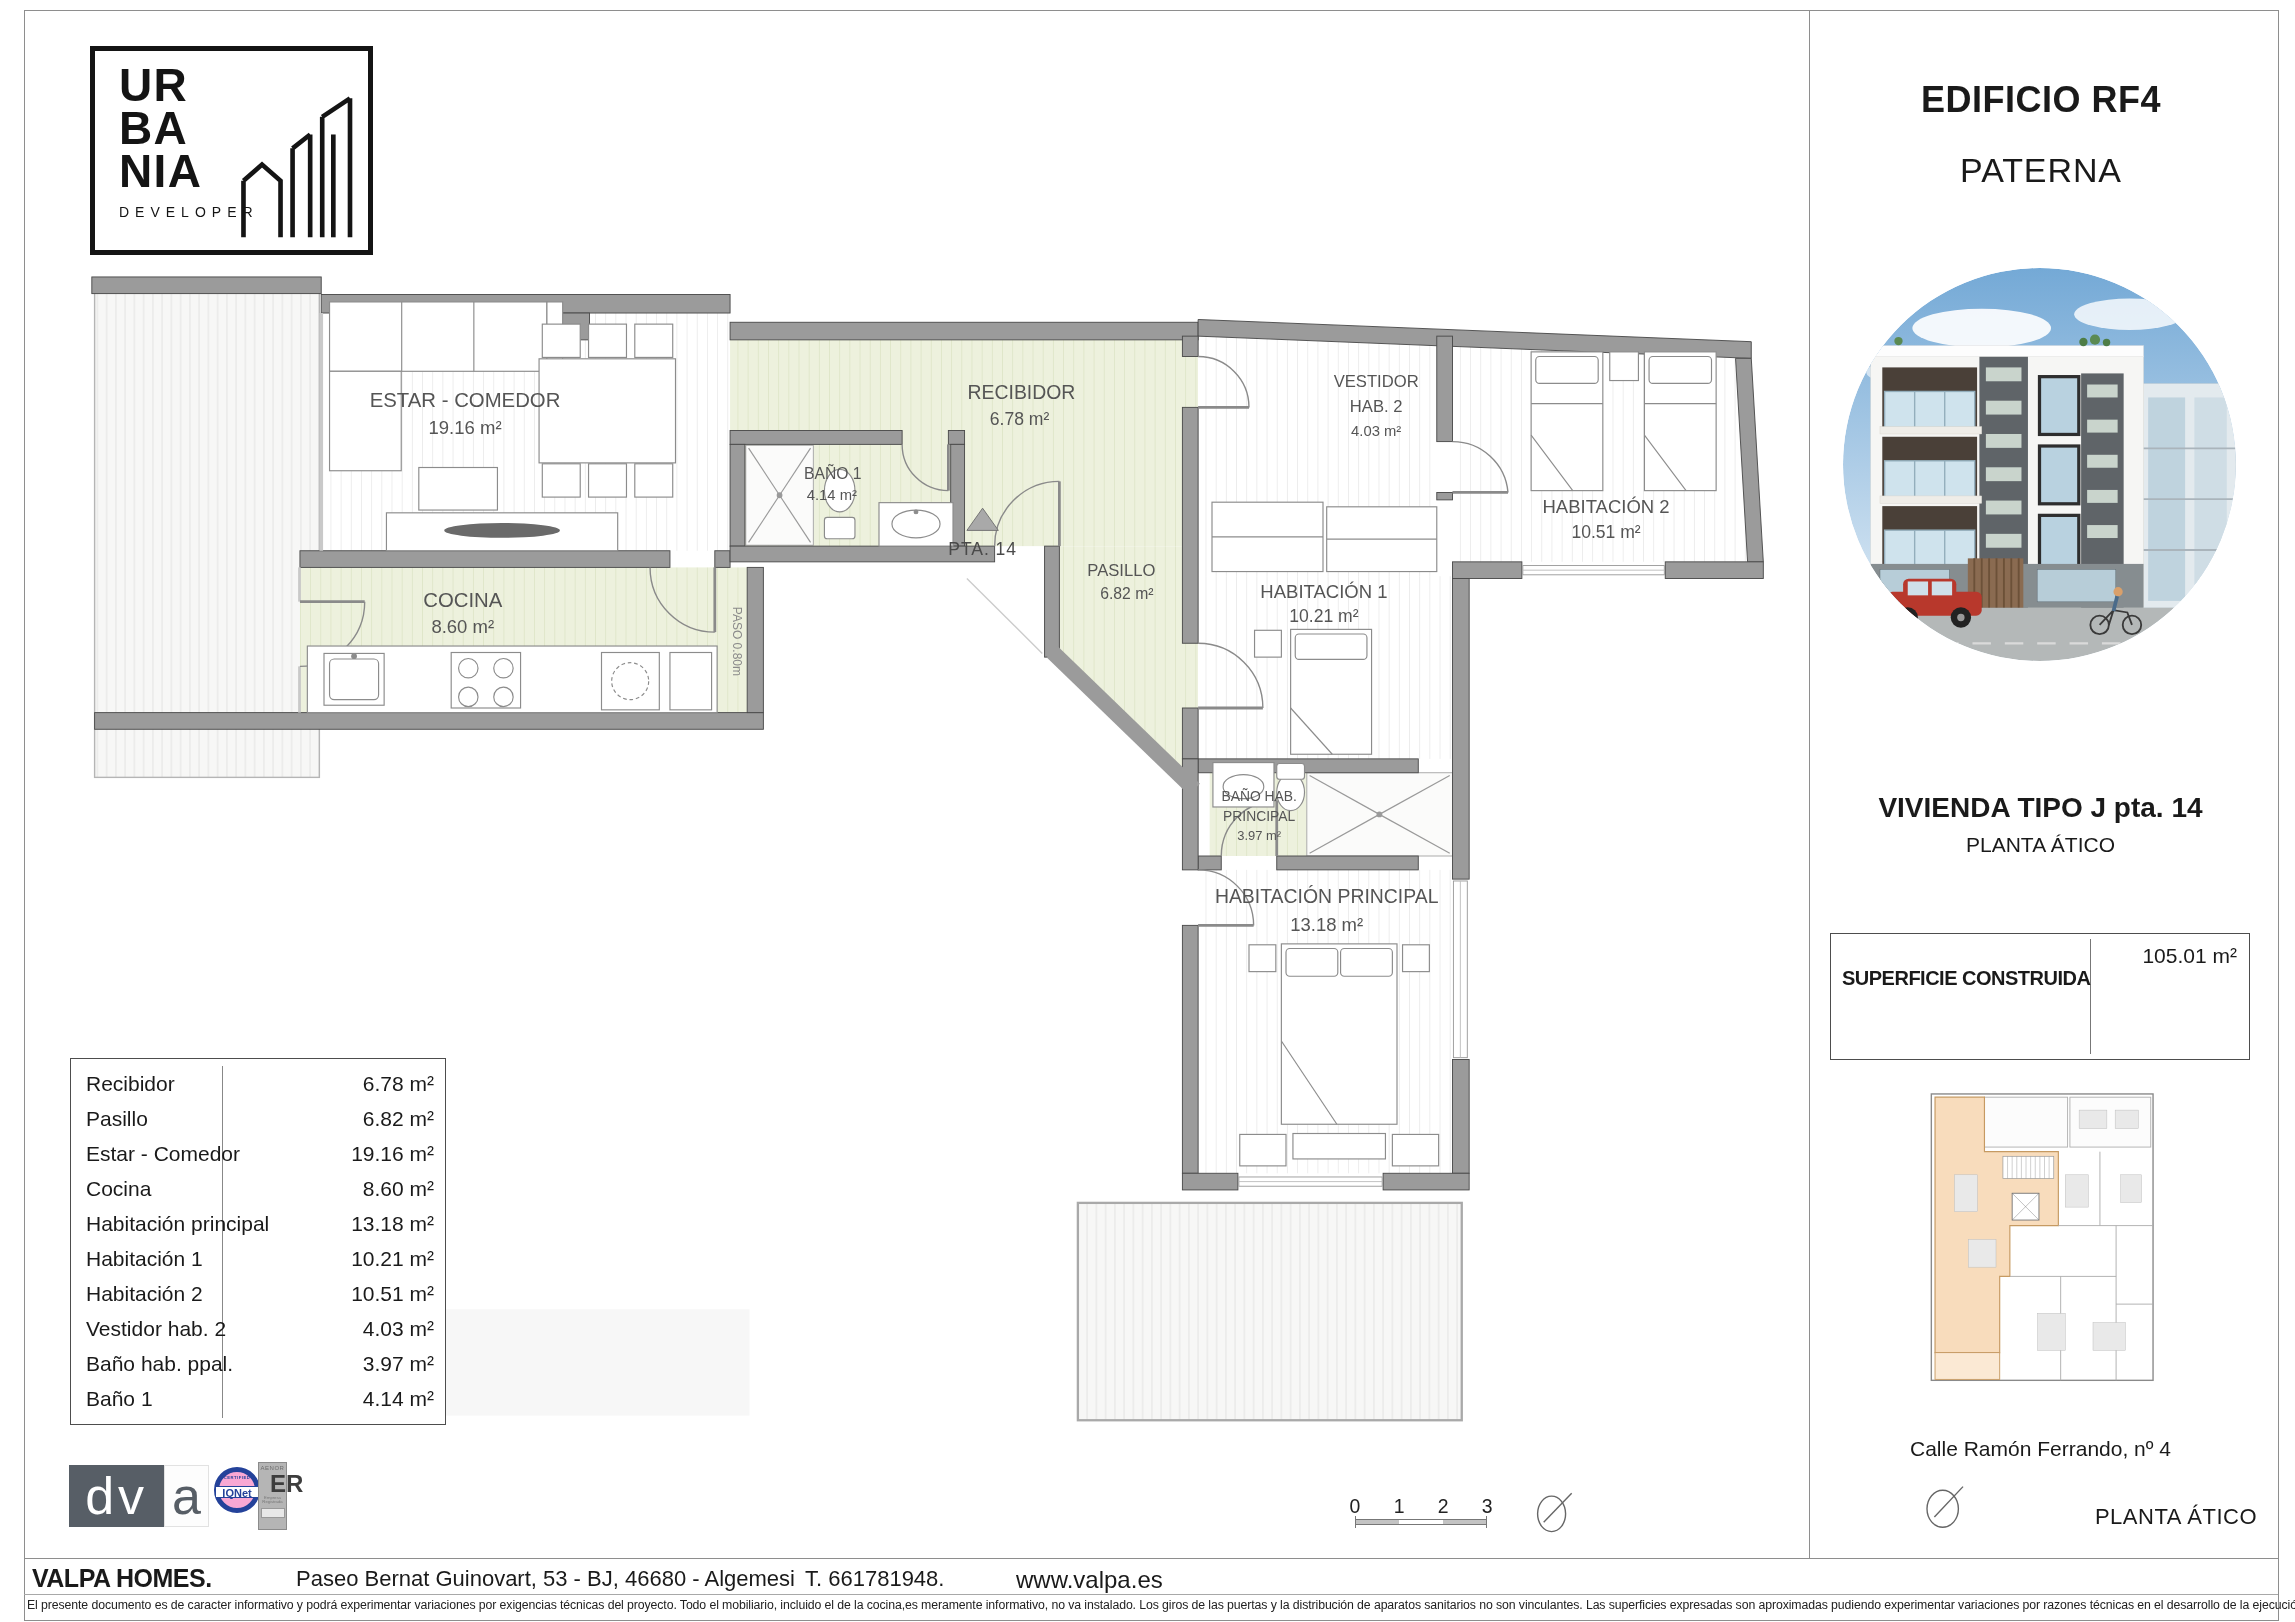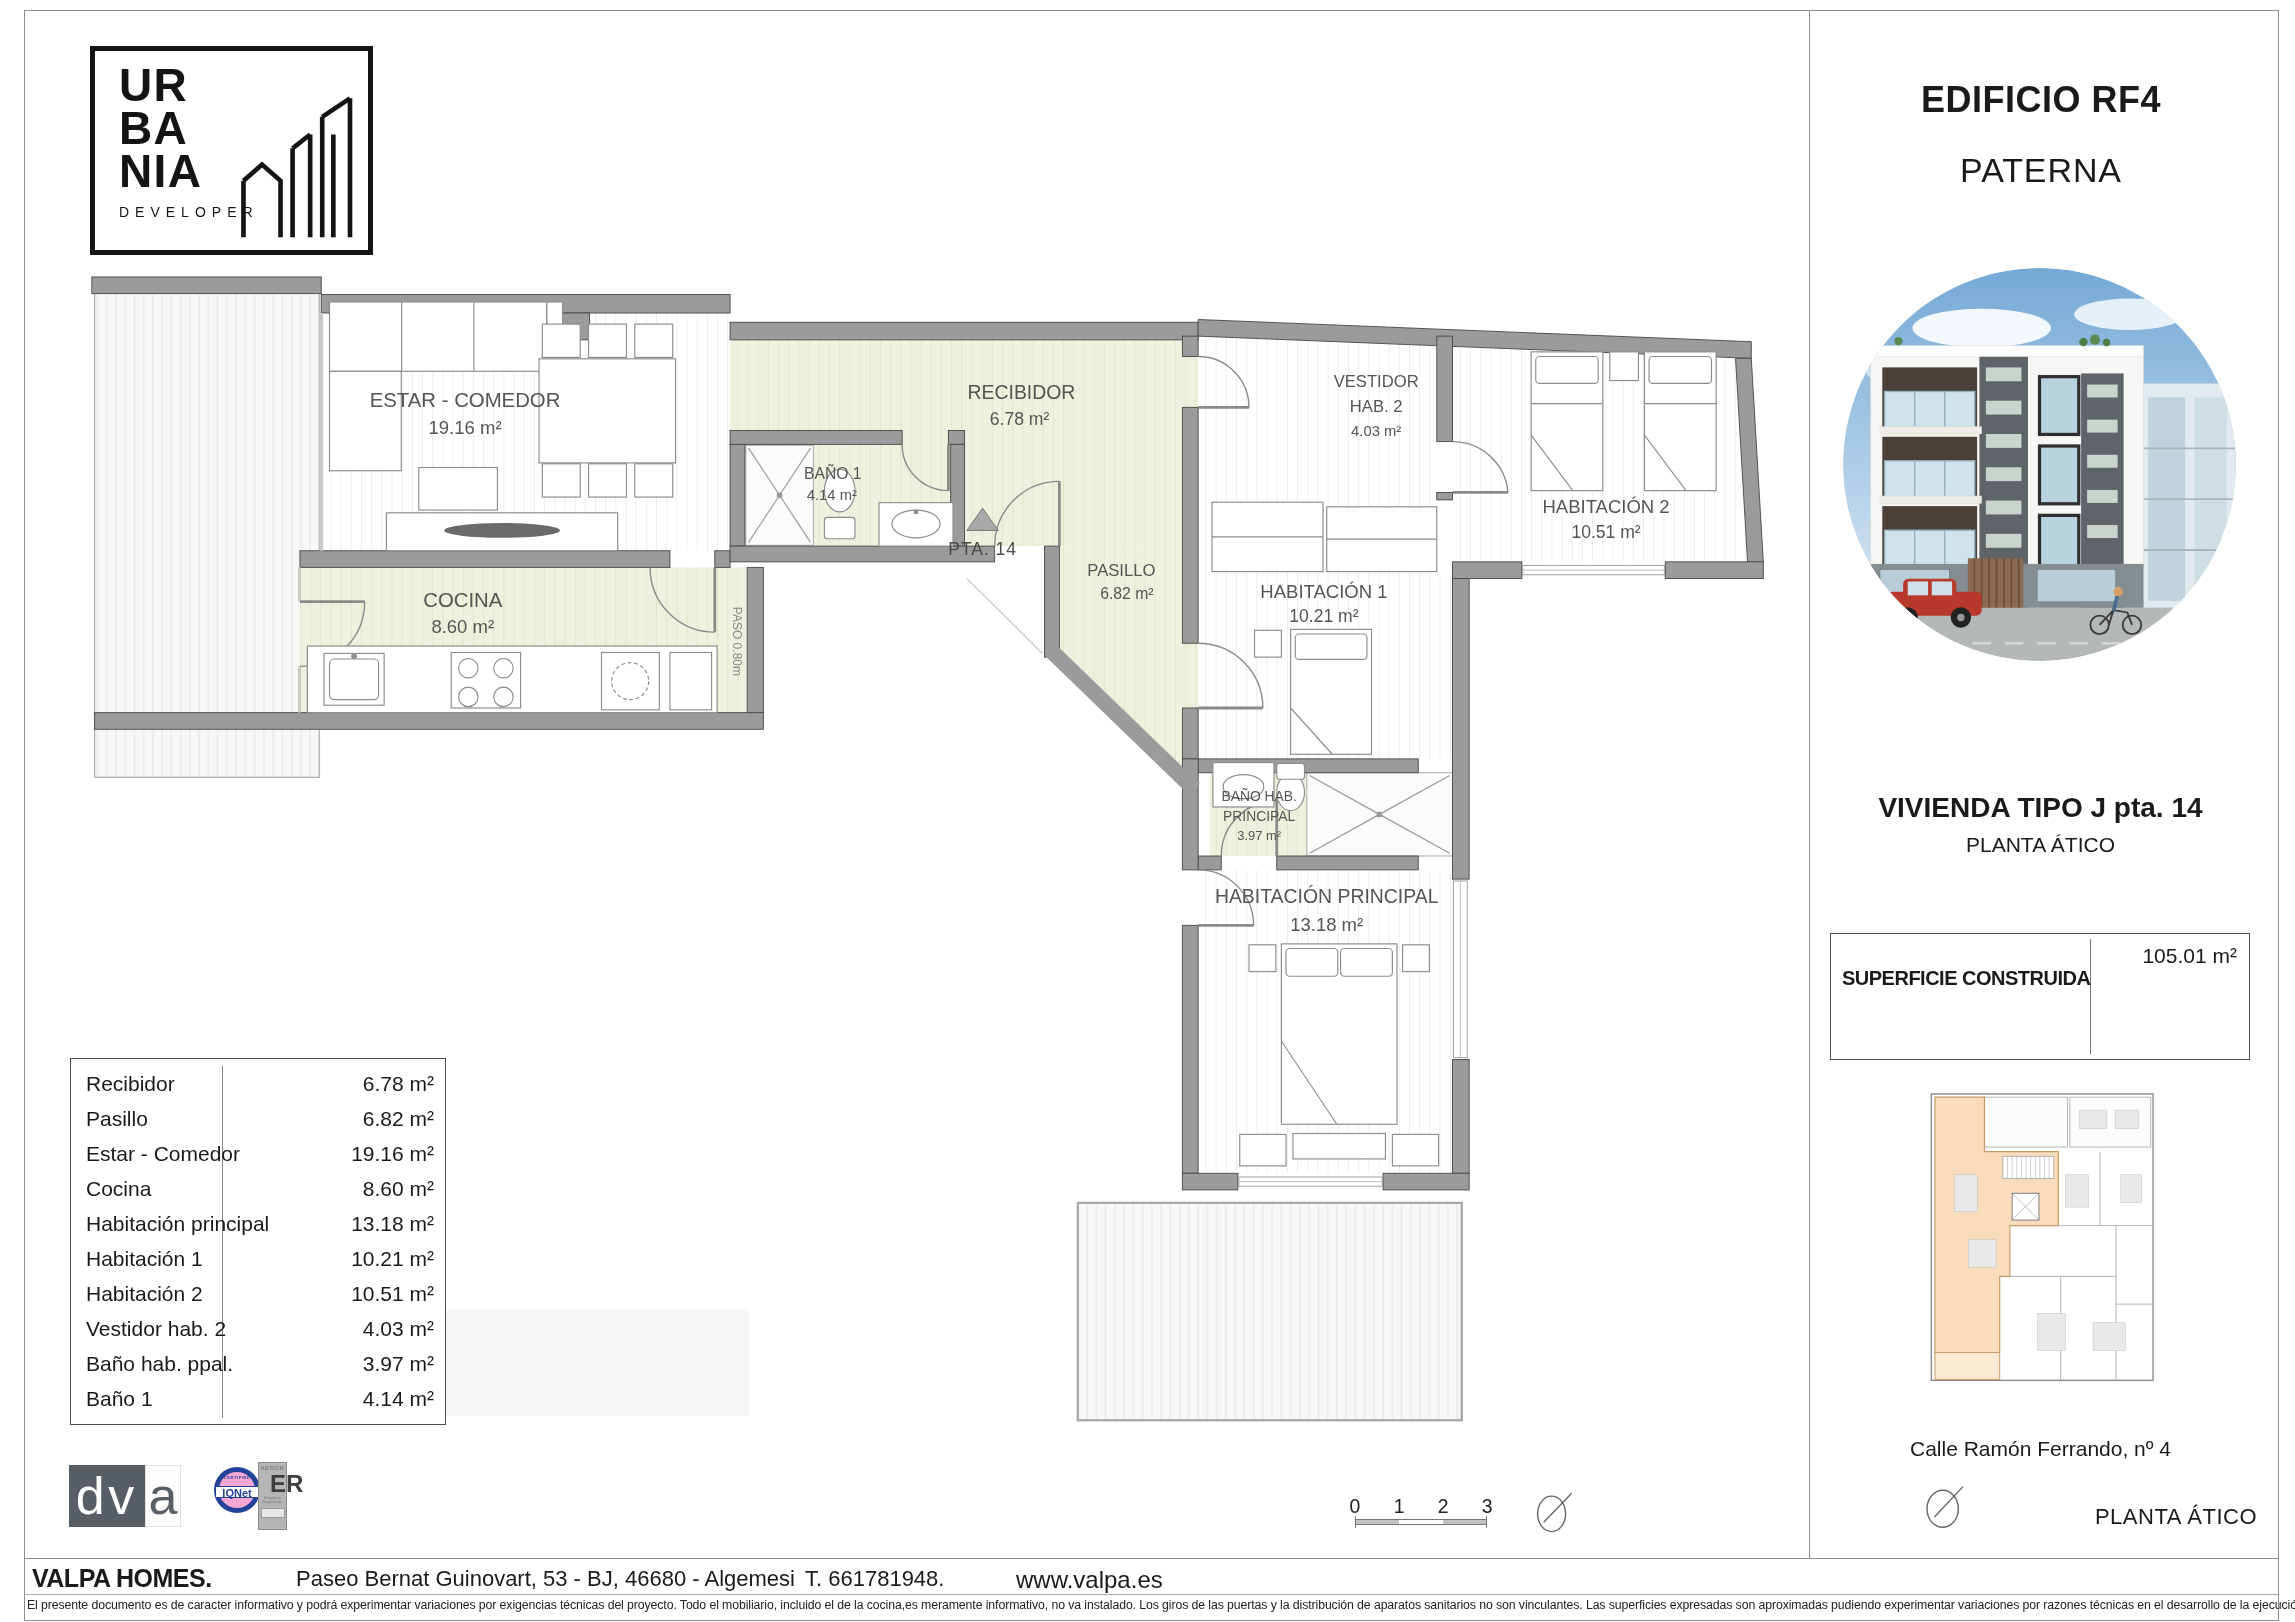--- a/index.html
+++ b/index.html
@@ -40,21 +40,21 @@
   .rtable .rrows{position:absolute;top:5.6px;left:0;right:0;}
 
   
   .f-company{left:32px;top:1564px;font-size:25px;font-weight:700;letter-spacing:-0.5px;}
   .f-addr{left:296px;top:1566px;font-size:22px;}
   .f-phone{left:805px;top:1566px;font-size:22px;}
   .f-web{left:1016px;top:1566px;font-size:24px;}
   .f-disc{left:27px;top:1598px;width:2252px;font-size:12.3px;color:#222;white-space:nowrap;letter-spacing:-0.1px;}
 
   
-  .dva{left:69px;top:1465px;width:112px;height:62px;display:flex;}
+  .dva{left:69px;top:1465px;width:140px;height:62px;display:flex;}
   .dva .dk{width:95px;background:#575e66;color:#fff;display:flex;align-items:center;justify-content:center;font-size:52px;letter-spacing:3.7px;}
   .dva .lt{width:45px;background:#fdfdfd;color:#575e66;display:flex;align-items:center;justify-content:center;font-size:52px;border:0.5px solid #e2e2e2;box-sizing:border-box;}
   .iq{left:214px;top:1467px;width:46px;height:46px;border-radius:50%;border:5.1px solid #24429a;background:#f9a8d4;box-sizing:border-box;}
   .iq .band{position:absolute;left:-2.8px;right:-2.8px;top:14px;height:10.2px;border-top:0.9px solid #24429a;border-bottom:0.9px solid #24429a;background:#fff;}
   .iq .iqt{position:absolute;width:100%;top:15px;text-align:center;font-size:11px;font-weight:700;color:#24429a;letter-spacing:0px;}
   .iq .cert{position:absolute;width:100%;top:2.8px;text-align:center;font-size:4.2px;font-weight:700;color:#24429a;letter-spacing:0.5px;}
   .aenor{left:258px;top:1462px;width:29px;height:68px;background:#b5b5b5;border:0.5px solid #8b8b8b;box-sizing:border-box;text-align:center;}
   .aenor .at{font-size:6px;color:#6d6d6d;letter-spacing:0.5px;margin-top:1.9px;}
   .aenor .er{font-size:24px;font-weight:700;color:#3d3d3d;line-height:25px;padding-left:11px;}
   .aenor .as{font-size:4.2px;color:#777;line-height:4.6px;}

